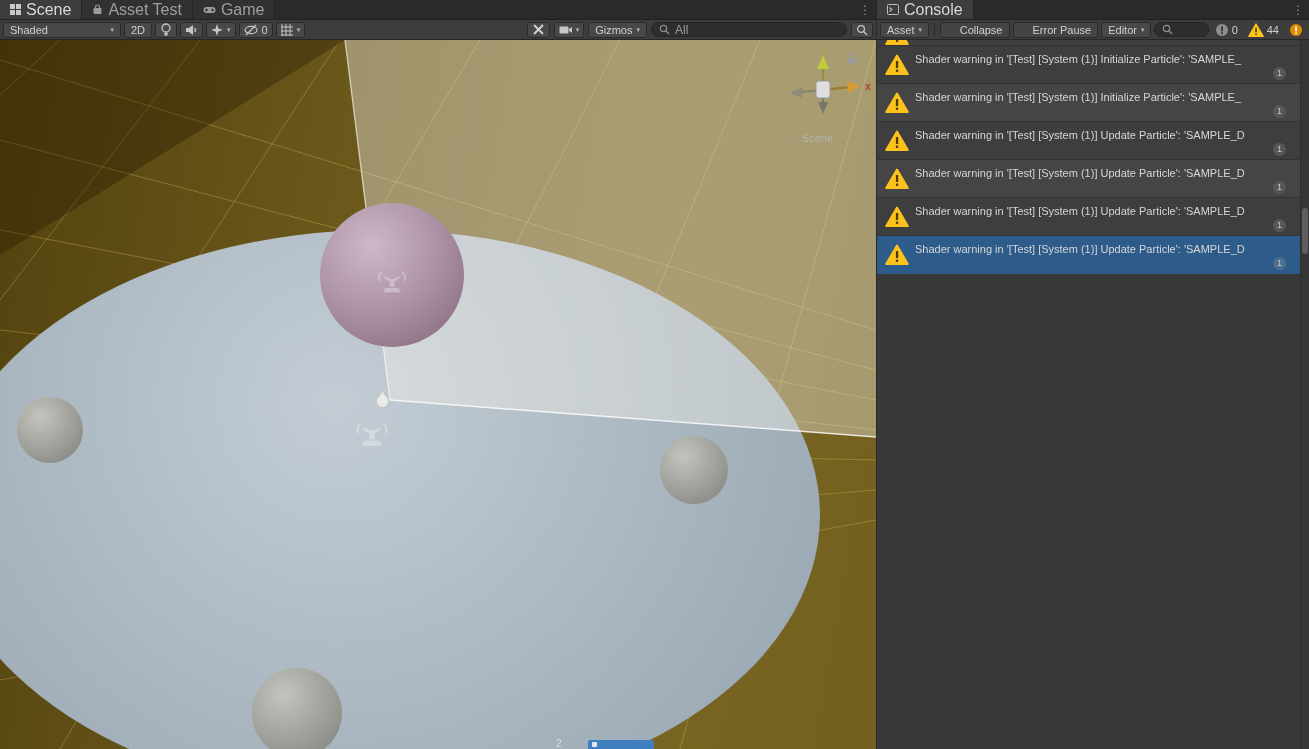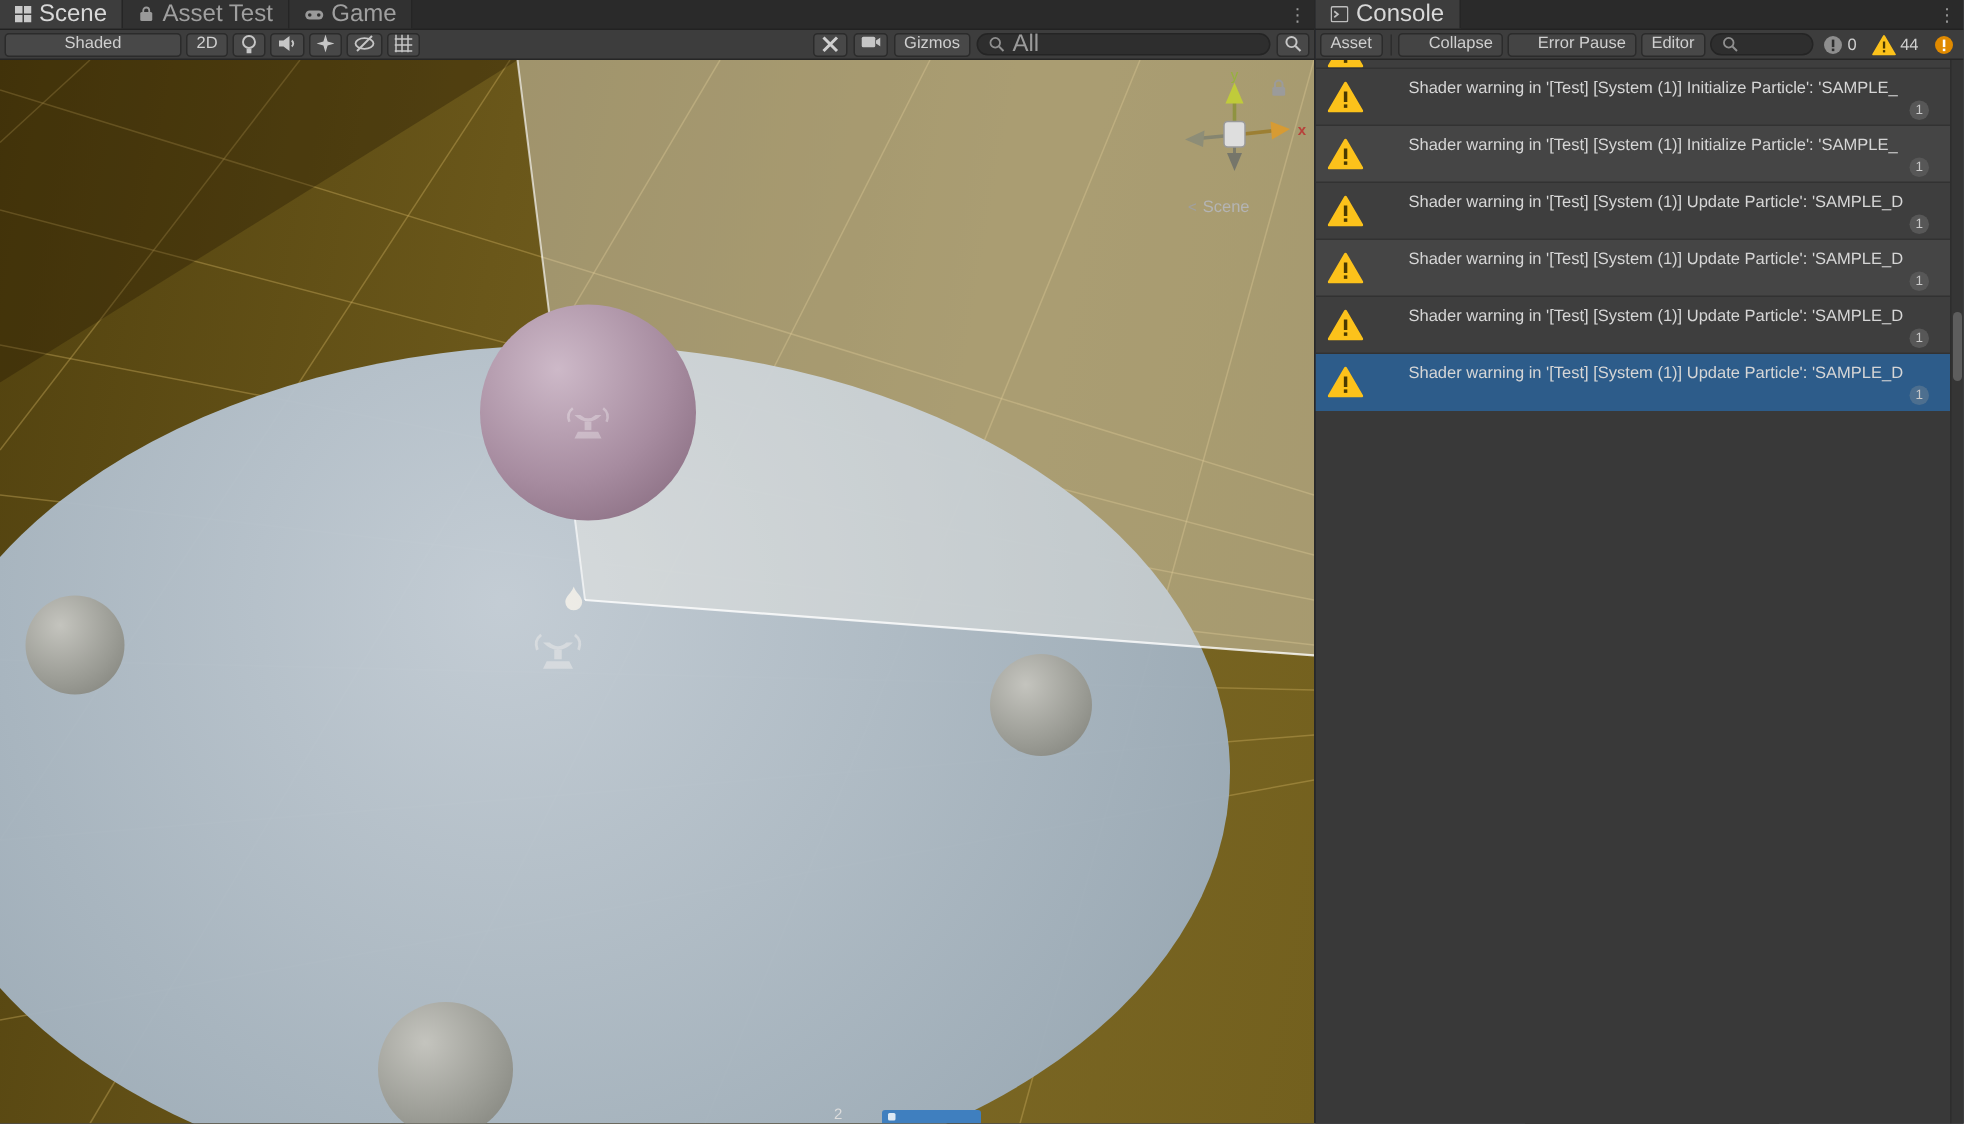--- a/index.html
+++ b/index.html
@@ -23,30 +23,29 @@
   .kebab { position:absolute; right:5px; top:2px; color:#9a9a9a; font-size:12px; line-height:16px; }
   .toolbar {
     height:20px; background:#3d3d3d; border-bottom:1px solid #262626;
     display:flex; align-items:center; gap:3px; padding:0 3px;
     font-size:11px; color:#c8c8c8; position:relative; overflow:hidden;
   }
   .tb-btn {
     height:16px; display:inline-flex; align-items:center; gap:4px; padding:0 6px;
     background:#484848; border:1px solid #2b2b2b; border-radius:3px; color:#cfcfcf;
     white-space:nowrap;
-    flex-direction:column;
   }
   .tb-btn.flat { background:#444;padding-left:19px; }
   .tb-icon { padding:0 4px; }
   .caret { font-size:7px; color:#b5b5b5; }
   .sep { width:1px; height:14px; background:#2d2d2d; margin:0 2px; }
   .search {
     display:flex; align-items:center; gap:5px; height:15px;
     background:#2e2e2e; border:1px solid #242424; border-radius:8px;
-    padding:0 7px; color:#9a9a9a; font-size:16px;
+    padding:0 7px; color:#9a9a9a; font-size:12px;
   }
   .right-group { margin-left:auto; display:flex; align-items:center; gap:4px; }
   .count-badge { display:inline-flex; align-items:center; gap:3px; padding:0 3px; color:#cfcfcf; }
   .icon svg { display:block; }
 
   
   #scene-panel { left:0; width:876px; background:#3d3d3d; }
   .viewport {
     position:absolute; top:40px; left:0; width:876px; height:709px; overflow:hidden;
     background:linear-gradient(100deg,#52420f 0%,#6a571a 35%,#7b6724 70%,#73601e 100%);
@@ -83,21 +82,21 @@
 
   
   #console-panel { left:877px; width:432px; background:#0f172a; }
   .console-list { position:absolute; top:40px; left:0; width:423px; bottom:0; background:#393939; overflow:hidden; }
   .console-entry { position:relative; height:38px; background:#3e3e3e; box-shadow:inset 0 -1px #323232; }
   .console-entry.alt { background:#454545; }
   .console-entry.selected { background:#2d5c8a; box-shadow:none; }
   .console-entry.partial { height:6px; overflow:hidden; background:#3e3e3e; }
   .console-entry.partial .entry-icon { top:-16px; }
   .entry-icon { position:absolute; left:8px; top:8px; }
-  .entry-text { position:absolute; left:38px; top:7px; right:0; font-size:11px; color:#d6d6d6; white-space:nowrap; overflow:hidden;margin-left:24px; }
+  .entry-text { position:absolute; left:38px; top:7px; right:0; font-size:11px; color:#d6d6d6; white-space:nowrap; overflow:hidden; }
   .entry-count {
     position:absolute; right:14px; bottom:4px; min-width:9px; height:13px; line-height:13px;
     padding:0 4px; background:#575757; border-radius:7px; font-size:9px; color:#c9c9c9; text-align:center;
   }
   .selected .entry-count { background:#4d6f8f; }
   .scrollbar { position:absolute; top:40px; right:0; width:9px; bottom:0; background:#353535; border-left:1px solid #2d2d2d; }
   .scroll-thumb { position:absolute; left:1px; right:1px; top:168px; height:46px; background:#5d5d5d; border-radius:3px; }
 </style>
 </head>
 <body>

